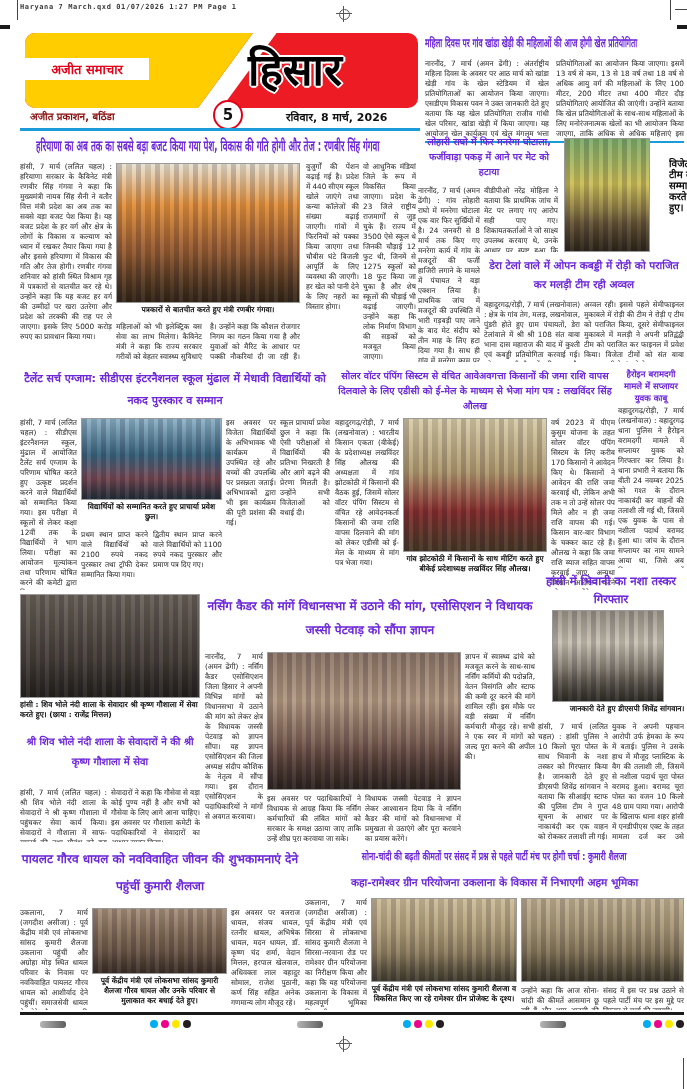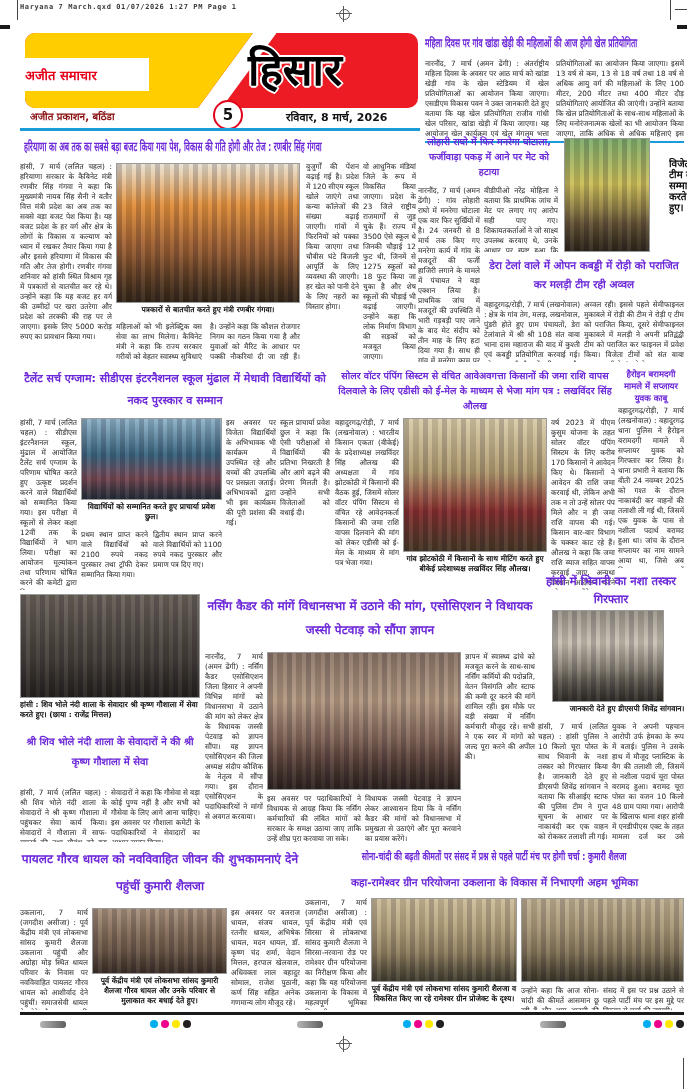--- a/index.html
+++ b/index.html
@@ -11,21 +11,21 @@
   .croph{position:absolute;height:1px;background:#444;}
   .edge-dash{position:absolute;height:4px;background:#1a1a1a;}
   .regmark{position:absolute;width:16px;height:16px;}
   .regmark .ring{position:absolute;left:3px;top:3px;width:9px;height:9px;border:1px solid #555;border-radius:50%;}
   .regmark .vl{position:absolute;left:7px;top:0;width:1px;height:16px;background:#555;}
   .regmark .hl2{position:absolute;top:7px;left:0;height:1px;width:16px;background:#555;}
   
   .mh-base{position:absolute;left:25px;top:33px;width:393px;height:75px;background:#ED1B24;border-radius:10px;}
   .mh-white-band-diag{position:absolute;left:25px;top:33px;width:393px;height:75px;border-radius:10px;background:#fff;clip-path:polygon(44% 100%,58% 0,64% 0,50% 100%);}
   .mh-yellow{position:absolute;left:25px;top:33px;width:393px;height:75px;border-radius:10px;background:#FFCD00;clip-path:polygon(0 0,58% 0,44% 100%,0 100%);}
-  .mh-brandband{position:absolute;left:25px;top:58px;width:124px;height:33px;background:#fff;display:flex;align-items:center;}
+  .mh-brandband{position:absolute;left:25px;top:58px;width:124px;height:22px;background:#fff;display:flex;align-items:center;justify-content:center;}
   .mh-brand{font-size:13px;font-weight:800;color:#E50019;white-space:nowrap;}
   .mh-edition{position:absolute;left:180px;top:40px;width:230px;height:60px;line-height:60px;text-align:center;font-size:44px;font-weight:900;color:#000;
     text-shadow:-2px 0 #fff,2px 0 #fff,0 -2px #fff,0 2px #fff,-1px -1px #fff,1px 1px #fff,-1px 1px #fff,1px -1px #fff;}
   .publisher{position:absolute;left:30px;top:109px;font-size:10px;font-weight:800;color:#8a1010;}
   .pgcircle{position:absolute;left:213px;top:100px;width:26px;height:26px;border:2px solid #E3001B;border-radius:50%;text-align:center;line-height:26px;font-size:15px;font-weight:800;color:#111;background:#fff;}
   .issuedate{position:absolute;left:286px;top:109px;width:116px;text-align:left;font-size:11px;font-weight:800;color:#111;}
   .bluerule{position:absolute;height:3px;background:#1b9cd8;}
   
   .hl{position:absolute;font-weight:800;color:#6d28d9;overflow:hidden;}
   .hl-c{text-align:center;}
@@ -89,29 +89,29 @@
   <section>
     <div class="hl" style="left:425px;top:31px;width:259px;height:24px;font-size:12px;line-height:24px">
       <span class="sq" style="transform:scaleX(.62)">महिला दिवस पर गांव खांडा खेड़ी की महिलाओं की आज होगी खेल प्रतियोगिता</span>
     </div>
     <div class="bcol" style="left:425px;top:59px;width:124px;height:80px">नारनौंद, 7 मार्च (अमन ढेंगी) : अंतर्राष्ट्रीय महिला दिवस के अवसर पर आठ मार्च को खांडा खेड़ी गांव के खेल स्टेडियम में खेल प्रतियोगिताओं का आयोजन किया जाएगा। एसडीएम विकास पवन ने उक्त जानकारी देते हुए बताया कि यह खेल प्रतियोगिता राजीव गांधी खेल परिसर, खांडा खेड़ी में किया जाएगा। यह आयोजन खेल कार्यक्रम एवं खेल मंगलम भत्ता सरकार के दिशा-निर्देशों के अनुसार खेलो इंडिया कार्यक्रम के तहत किया जा रहा है। एसडीएम विकास पवन ने बताया कि इस अवसर पर महिलाओं और बालिकाओं के लिए विभिन्न खेल</div>
     <div class="bcol" style="left:556px;top:59px;width:128px;height:80px">प्रतियोगिताओं का आयोजन किया जाएगा। इसमें 13 वर्ष से कम, 13 से 18 वर्ष तथा 18 वर्ष से अधिक आयु वर्ग की महिलाओं के लिए 100 मीटर, 200 मीटर तथा 400 मीटर दौड़ प्रतियोगिताएं आयोजित की जाएंगी। उन्होंने बताया कि खेल प्रतियोगिताओं के साथ-साथ महिलाओं के लिए मनोरंजनात्मक खेलों का भी आयोजन किया जाएगा, ताकि अधिक से अधिक महिलाएं इस कार्यक्रम में भाग लेकर खेल गतिविधियों से जुड़ सकें। एसडीएम ने क्षेत्र की महिलाओं और बेटियों से इस कार्यक्रम में बढ़-चढ़कर भाग लेने का आह्वान किया है।</div>
     <div class="bluerule" style="left:425px;top:141px;width:259px;height:2px"></div>
   </section>
 
   <section>
-    <div class="hl" style="left:24px;top:134px;width:398px;height:25px;font-size:13px;line-height:25px">
+    <div class="hl" style="left:36px;top:134px;width:398px;height:25px;font-size:15px;line-height:25px">
       <span class="sq" style="transform:scaleX(.57)">हरियाणा का अब तक का सबसे बड़ा बजट किया गया पेश, विकास की गति होगी और तेज : रणबीर सिंह गंगवा</span>
     </div>
     <div class="bcol" style="left:20px;top:162px;width:92px;height:200px">हांसी, 7 मार्च (ललित चहल) : हरियाणा सरकार के कैबिनेट मंत्री रणबीर सिंह गंगवा ने कहा कि मुख्यमंत्री नायब सिंह सैनी ने बतौर वित्त मंत्री प्रदेश का अब तक का सबसे बड़ा बजट पेश किया है। यह बजट प्रदेश के हर वर्ग और क्षेत्र के लोगों के विकास व कल्याण को ध्यान में रखकर तैयार किया गया है और इससे हरियाणा में विकास की गति और तेज होगी। रणबीर गंगवा शनिवार को हांसी स्थित विश्राम गृह में पत्रकारों से बातचीत कर रहे थे। उन्होंने कहा कि यह बजट हर वर्ग की उम्मीदों पर खरा उतरेगा और प्रदेश को तरक्की की राह पर ले जाएगा। इसके लिए 5000 करोड़ रुपए का प्रावधान किया गया।</div>
     <div class="photo ph-press" style="left:116px;top:163px;width:184px;height:140px"></div>
     <div class="cap" style="left:116px;top:305px;width:184px;height:14px">पत्रकारों से बातचीत करते हुए मंत्री रणबीर गंगवा।</div>
     <div class="bcol" style="left:116px;top:322px;width:86px;height:40px">महिलाओं को भी इलेक्ट्रिक बस सेवा का लाभ मिलेगा। कैबिनेट मंत्री ने कहा कि राज्य सरकार गरीबों को बेहतर स्वास्थ्य सुविधाएं उपलब्ध करवाने के लिए पूरी तरह प्रतिबद्ध है। सरकारी अस्पतालों में भी निजी अस्पतालों की तर्ज पर आधुनिक चिकित्सा सुविधाएं उपलब्ध करवाई जा रही हैं।</div>
     <div class="bcol" style="left:210px;top:322px;width:90px;height:40px">है। उन्होंने कहा कि कौशल रोजगार निगम का गठन किया गया है और युवाओं को मैरिट के आधार पर पक्की नौकरियां दी जा रही हैं। इससे युवाओं में बड़ी खुशी है और प्रतिभा का सम्मान हो रहा है। उन्होंने कहा कि लोक निर्माण विभाग की सड़कें सुदृढ़ की जाएंगी।</div>
-    <div class="bcol" style="left:306px;top:162px;width:53px;height:200px">बुजुर्गों की पेंशन बढ़ाई गई है। प्रदेश में 120 सीएम स्कूल खोले जाएंगे तथा कन्या कॉलेजों की संख्या बढ़ाई जाएगी। गांवों में फिरनियों को पक्का किया जाएगा तथा चौबीस घंटे बिजली आपूर्ति के लिए व्यवस्था की जाएगी। हर खेत को पानी देने के लिए नहरों का विस्तार होगा।</div>
+    <div class="bcol" style="left:306px;top:162px;width:53px;height:200px">बुजुर्गों की पेंशन बढ़ाई गई है। प्रदेश में 440 सीएम स्कूल खोले जाएंगे तथा कन्या कॉलेजों की संख्या बढ़ाई जाएगी। गांवों में फिरनियों को पक्का किया जाएगा तथा चौबीस घंटे बिजली आपूर्ति के लिए व्यवस्था की जाएगी। हर खेत को पानी देने के लिए नहरों का विस्तार होगा।</div>
     <div class="bcol" style="left:363px;top:162px;width:53px;height:200px">वो आधुनिक मंडियां जिले के रूप में विकसित किया जाएगा। प्रदेश के 23 जिले राष्ट्रीय राजमार्गों से जुड़ चुके हैं। राज्य में 3500 ऐसे स्कूल थे जिनकी चौड़ाई 12 फुट थी, जिनमें से 1275 स्कूलों को 18 फुट किया जा चुका है और शेष स्कूलों की चौड़ाई भी बढ़ाई जाएगी। उन्होंने कहा कि लोक निर्माण विभाग की सड़कों को मजबूत किया जाएगा।</div>
   </section>
 
   <section>
     <div class="hl hl-c" style="left:418px;top:134px;width:142px;height:48px;font-size:9.5px;line-height:15px">लोहारी राघो में फिर मनरेगा घोटाला, फर्जीवाड़ा पकड़ में आने पर मेट को हटाया</div>
     <div class="bcol" style="left:418px;top:186px;width:62px;height:176px">नारनौंद, 7 मार्च (अमन ढेंगी) : गांव लोहारी राघो में मनरेगा घोटाला एक बार फिर सुर्खियों में है। 24 जनवरी से 8 मार्च तक किए गए मनरेगा कार्य में गांव के मजदूरों की फर्जी हाजिरी लगाने के मामले में पंचायत ने बड़ा एक्शन लिया है। प्राथमिक जांच में मजदूरों की उपस्थिति में भारी गड़बड़ी पाए जाने के बाद मेट संदीप को तीन माह के लिए हटा दिया गया है। साथ ही गांव में मनरेगा काम पर भी ब्रेक लगा दिया गया है। आरोप है कि इस काम में गांव के जिन मजदूर-मिस्त्रियों की हाजिरी लगाई जा रही थी, वे मौके पर मौजूद नहीं थे। सुबह की फोटो में 5 मजदूर तो शाम के वक्त फोटो में 4 मजदूर ही दिखाए गए।</div>
     <div class="bcol" style="left:484px;top:186px;width:74px;height:66px">बीडीपीओ नरेंद्र मोहिला ने बताया कि प्राथमिक जांच में मेट पर लगाए गए आरोप सही पाए गए। शिकायतकर्ताओं ने जो साक्ष्य उपलब्ध करवाए थे, उनके आधार पर स्पष्ट हुआ कि काम पर जो मजदूर दिखाए गए उनमें से कई मौके पर मौजूद ही नहीं थे।</div>
     <div class="photo ph-prize" style="left:564px;top:138px;width:86px;height:114px"></div>
     <div class="capside" style="left:654px;top:158px;width:30px;height:94px">विजेता टीम को सम्मानित करते हुए।</div>
   </section>

